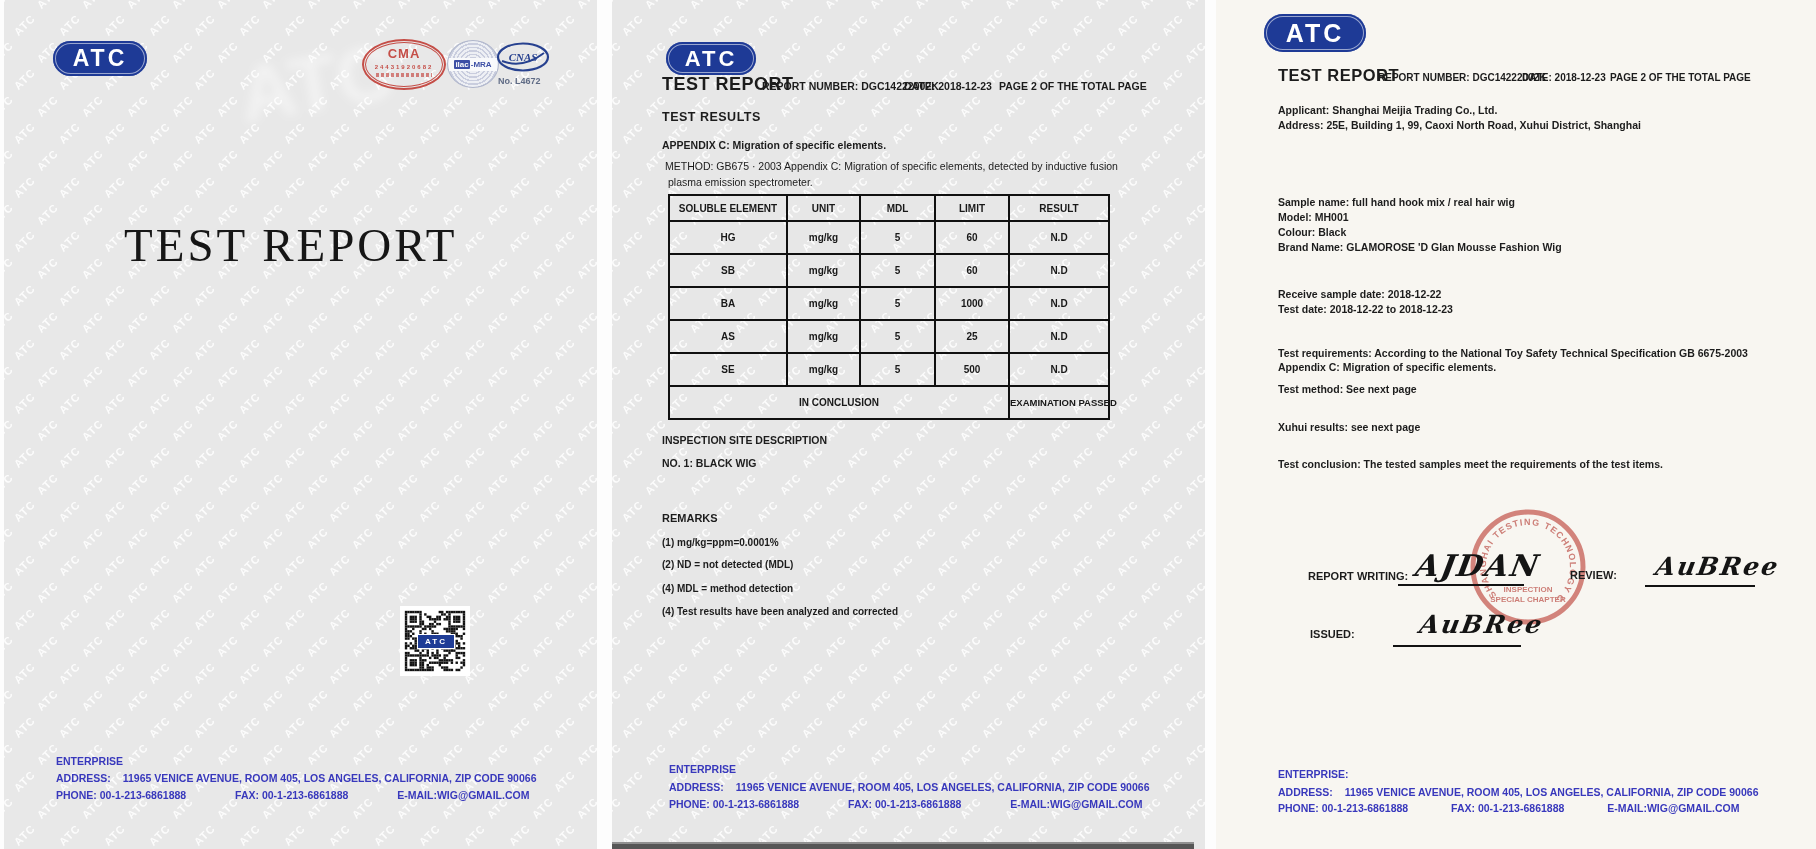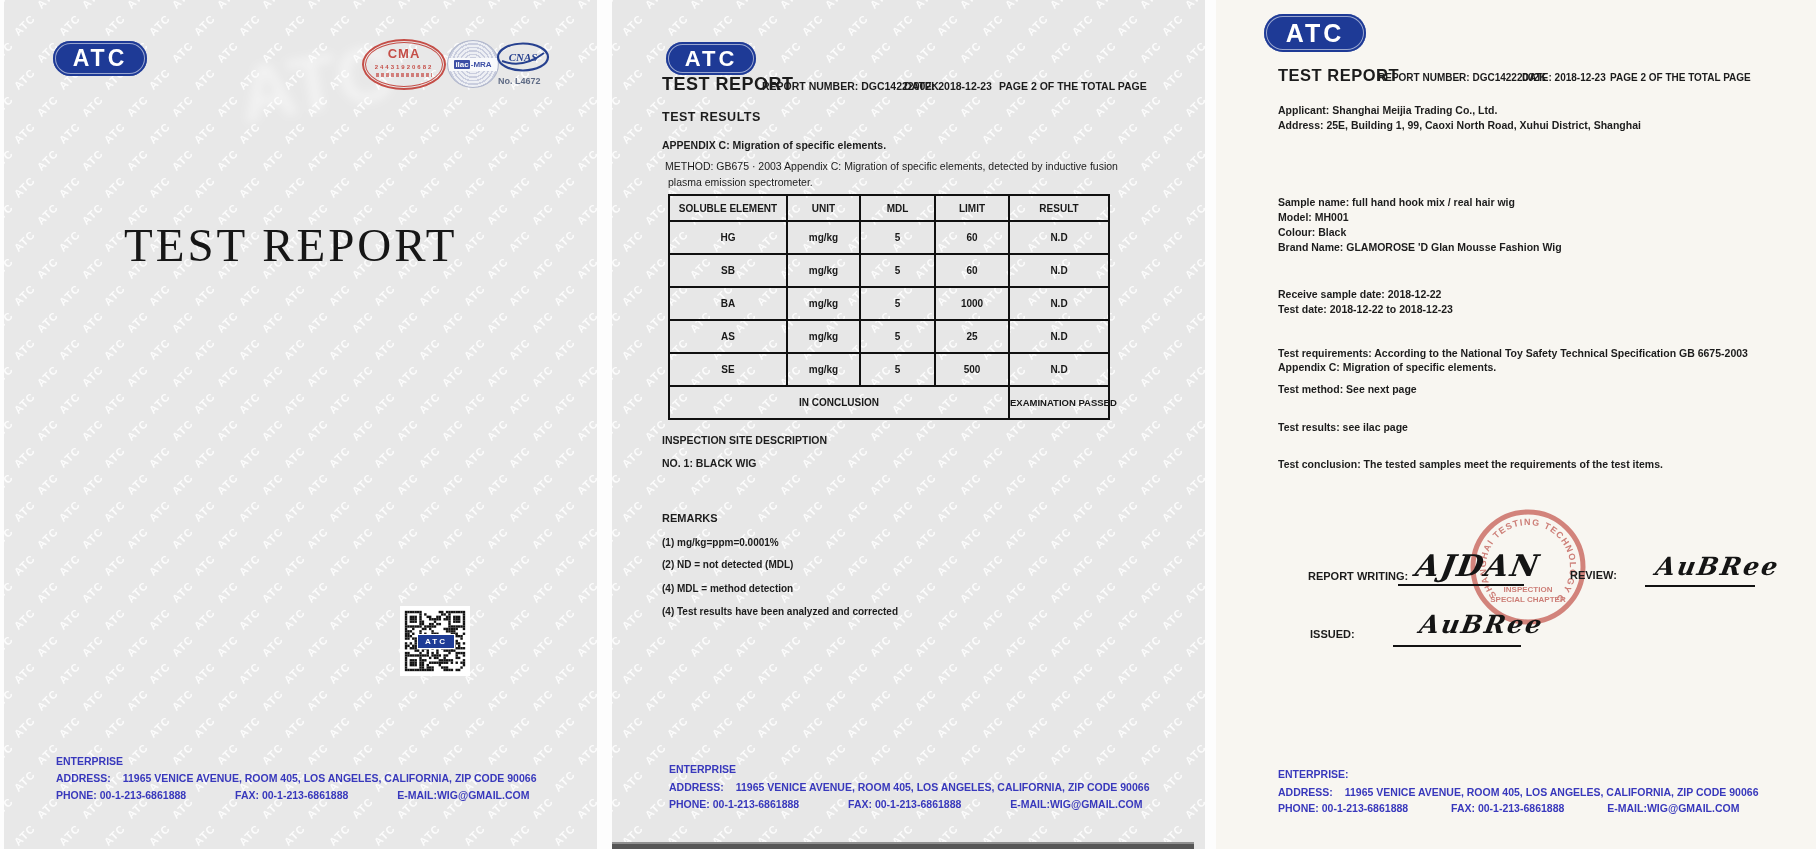--- a/index.html
+++ b/index.html
@@ -1464,21 +1464,21 @@
     <div class="abs b" style="left:62px;top:226px;font-size:10.5px;">Colour: Black</div>
     <div class="abs b" style="left:62px;top:241px;font-size:10.5px;">Brand Name: GLAMOROSE  'D Glan Mousse Fashion Wig</div>
 
     <div class="abs b" style="left:62px;top:288px;font-size:10.5px;">Receive sample date: 2018-12-22</div>
     <div class="abs b" style="left:62px;top:303px;font-size:10.5px;">Test date: 2018-12-22 to 2018-12-23</div>
 
     <div class="abs b" style="left:62px;top:347px;font-size:10.5px;">Test requirements: According to the National Toy Safety Technical Specification GB 6675-2003</div>
     <div class="abs b" style="left:62px;top:361px;font-size:10.5px;">Appendix C: Migration of specific elements.</div>
 
     <div class="abs b" style="left:62px;top:383px;font-size:10.5px;">Test method: See next page</div>
-    <div class="abs b" style="left:62px;top:421px;font-size:10.5px;">Test results: see ilac page</div>
+    <div class="abs b" style="left:62px;top:421px;font-size:10.5px;">Xuhui results: see next page</div>
     <div class="abs b" style="left:62px;top:458px;font-size:10.5px;">Test conclusion: The tested samples meet the requirements of the test items.</div>
 
     <svg style="position:absolute;left:250px;top:505px;opacity:.82;" width="124" height="124" viewBox="0 0 124 124">
       <circle cx="62" cy="62" r="55" fill="none" stroke="#ca6a62" stroke-width="5"></circle>
       <defs>
         <path id="ringpath" d="M32.3,91.7 A42,42 0 1,1 91.7,91.7" fill="none"></path>
       </defs>
       <text font-size="9" font-weight="bold" fill="#c4655e" letter-spacing="1.2" font-family="Liberation Sans, sans-serif">
         <textPath href="#ringpath" startOffset="2" id="ringtext">SHANGHAI TESTING TECHNOLOGY CO., LTD</textPath>
       </text>

